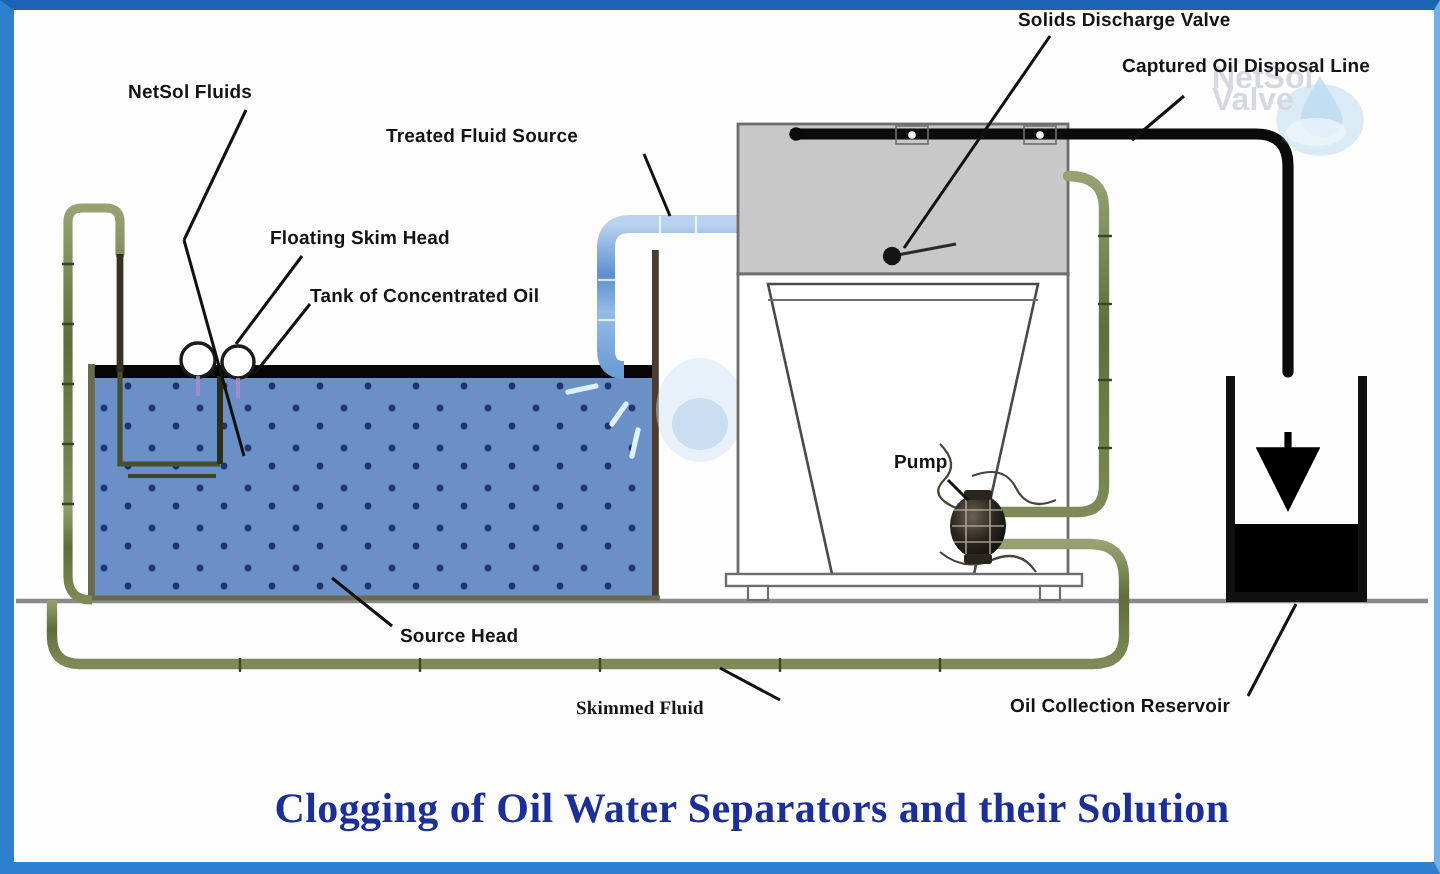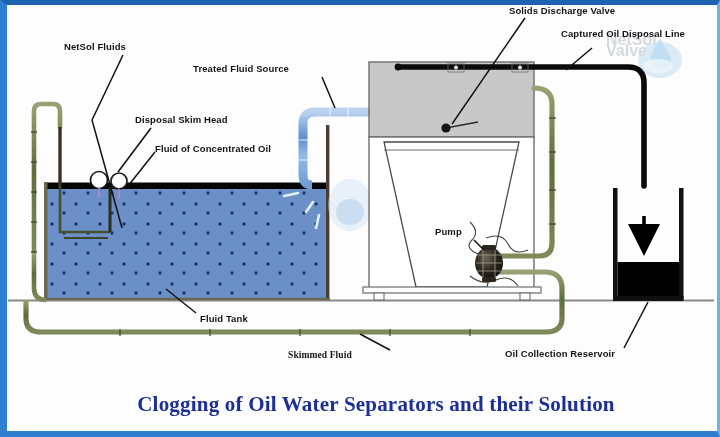--- a/index.html
+++ b/index.html
@@ -241,25 +241,25 @@
     </div>
     <svg width="84" height="52">
       <ellipse cx="56" cy="30" rx="22" ry="18" fill="#8fc3e8" opacity=".75"></ellipse>
       <path d="M56,8 C48,22 44,28 48,34 C52,40 62,40 66,34 C70,28 64,22 56,8 Z" fill="#5ba8dd" opacity=".8"></path>
       <ellipse cx="54" cy="36" rx="15" ry="7" fill="#cfe8f7" opacity=".8"></ellipse>
     </svg>
   </div>
 
   <div class="lbl" style="left:64px;  top:41px;">NetSol Fluids</div>
   <div class="lbl" style="left:193px; top:63px;">Treated Fluid Source</div>
-  <div class="lbl" style="left:135px; top:114px;">Disposal Skim Head</div>
-  <div class="lbl" style="left:155px; top:143px;">Fluid of Concentrated Oil</div>
+  <div class="lbl" style="left:135px; top:114px;">Floating Skim Head</div>
+  <div class="lbl" style="left:155px; top:143px;">Tank of Concentrated Oil</div>
   <div class="lbl" style="left:509px; top:5px;text-align:center;">Solids Discharge Valve</div>
   <div class="lbl" style="left:561px; top:28px;">Captured Oil Disposal Line</div>
-  <div class="lbl" style="left:435px; top:226px;">Pump</div>
-  <div class="lbl" style="left:200px; top:313px;">Fluid Tank</div>
+  <div class="lbl" style="left:447px; top:226px;">Pump</div>
+  <div class="lbl" style="left:200px; top:313px;">Source Head</div>
   <div class="lbl" style="left:288px; top:350px;font-family:Liberation Serif, serif;">Skimmed Fluid</div>
   <div class="lbl" style="left:505px; top:348px;">Oil Collection Reservoir</div>
 
   <div id="title">Clogging of Oil Water Separators and their Solution</div>
 
   <div id="frame"></div>
 </div>
 
 </body></html>

